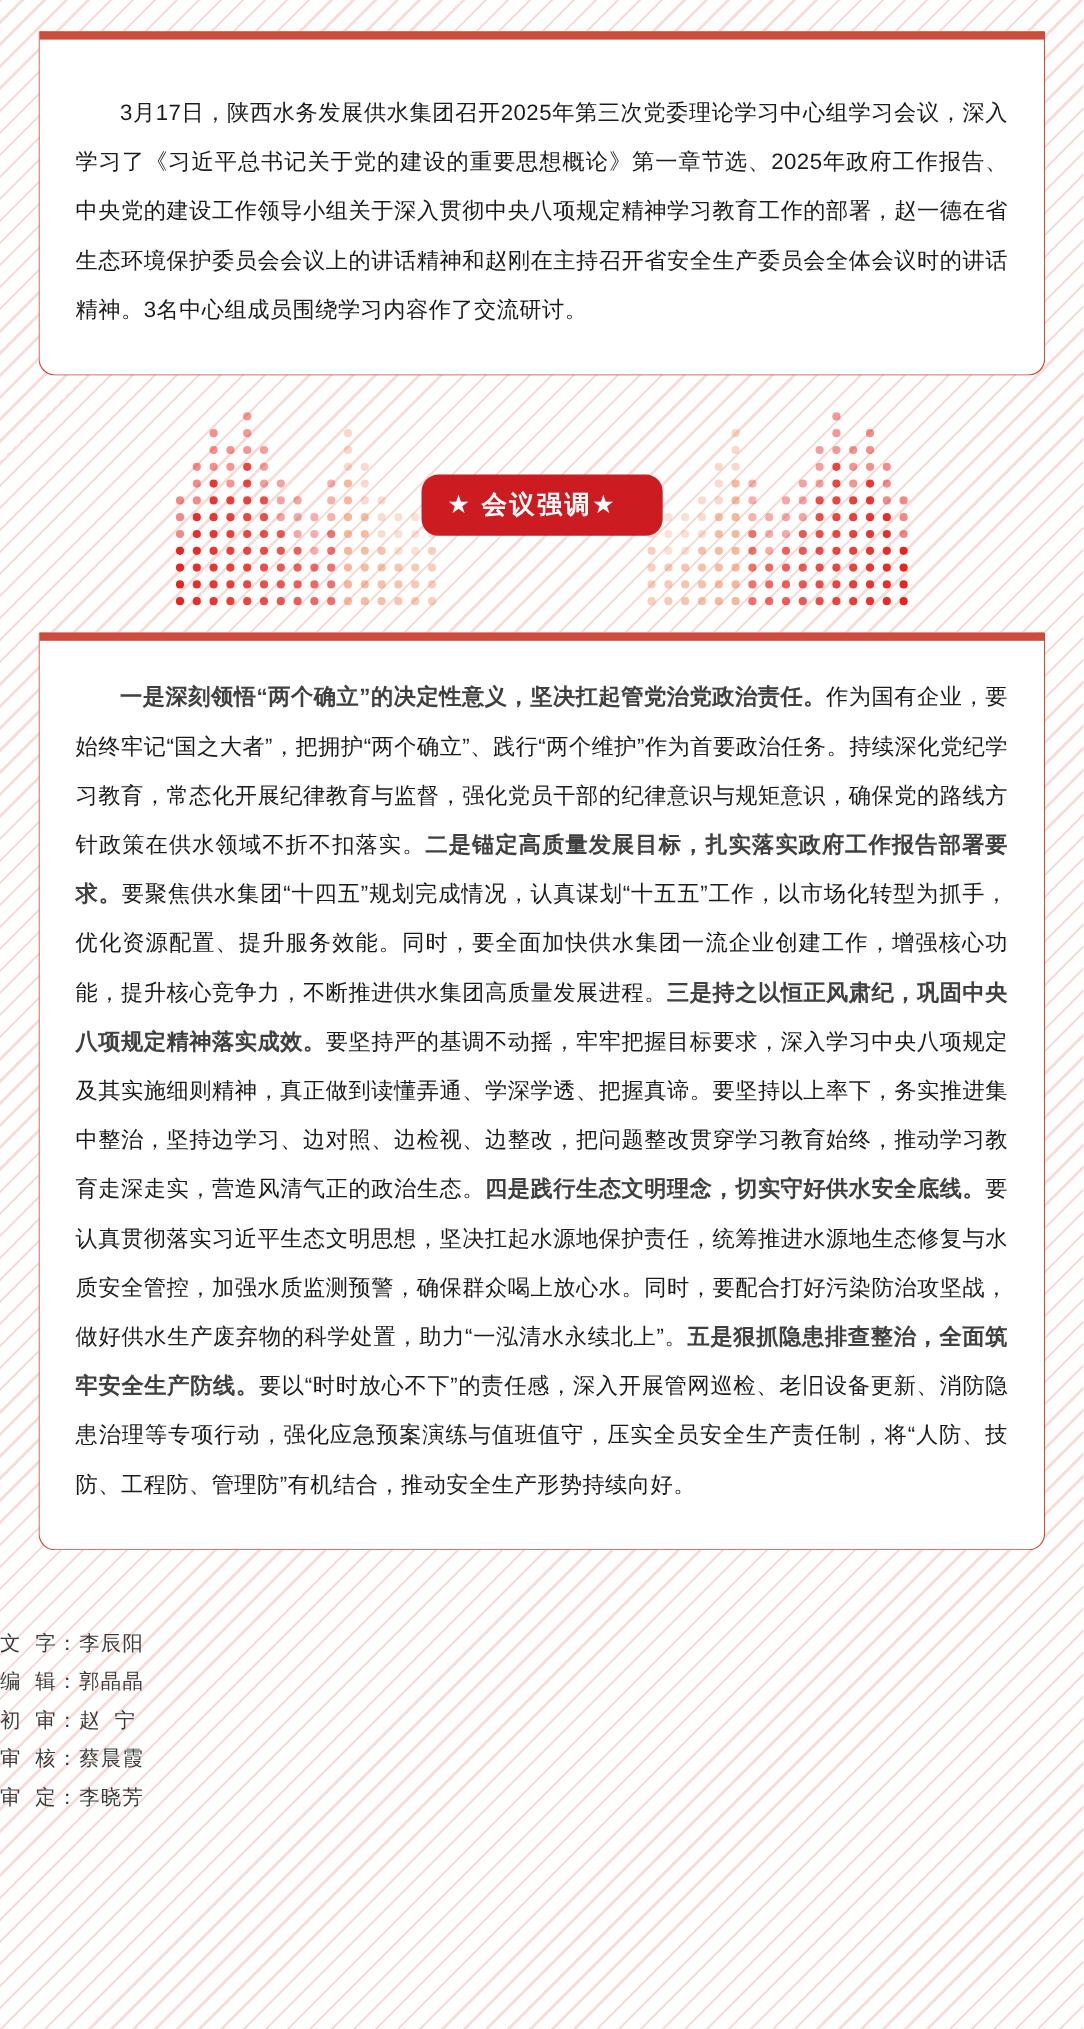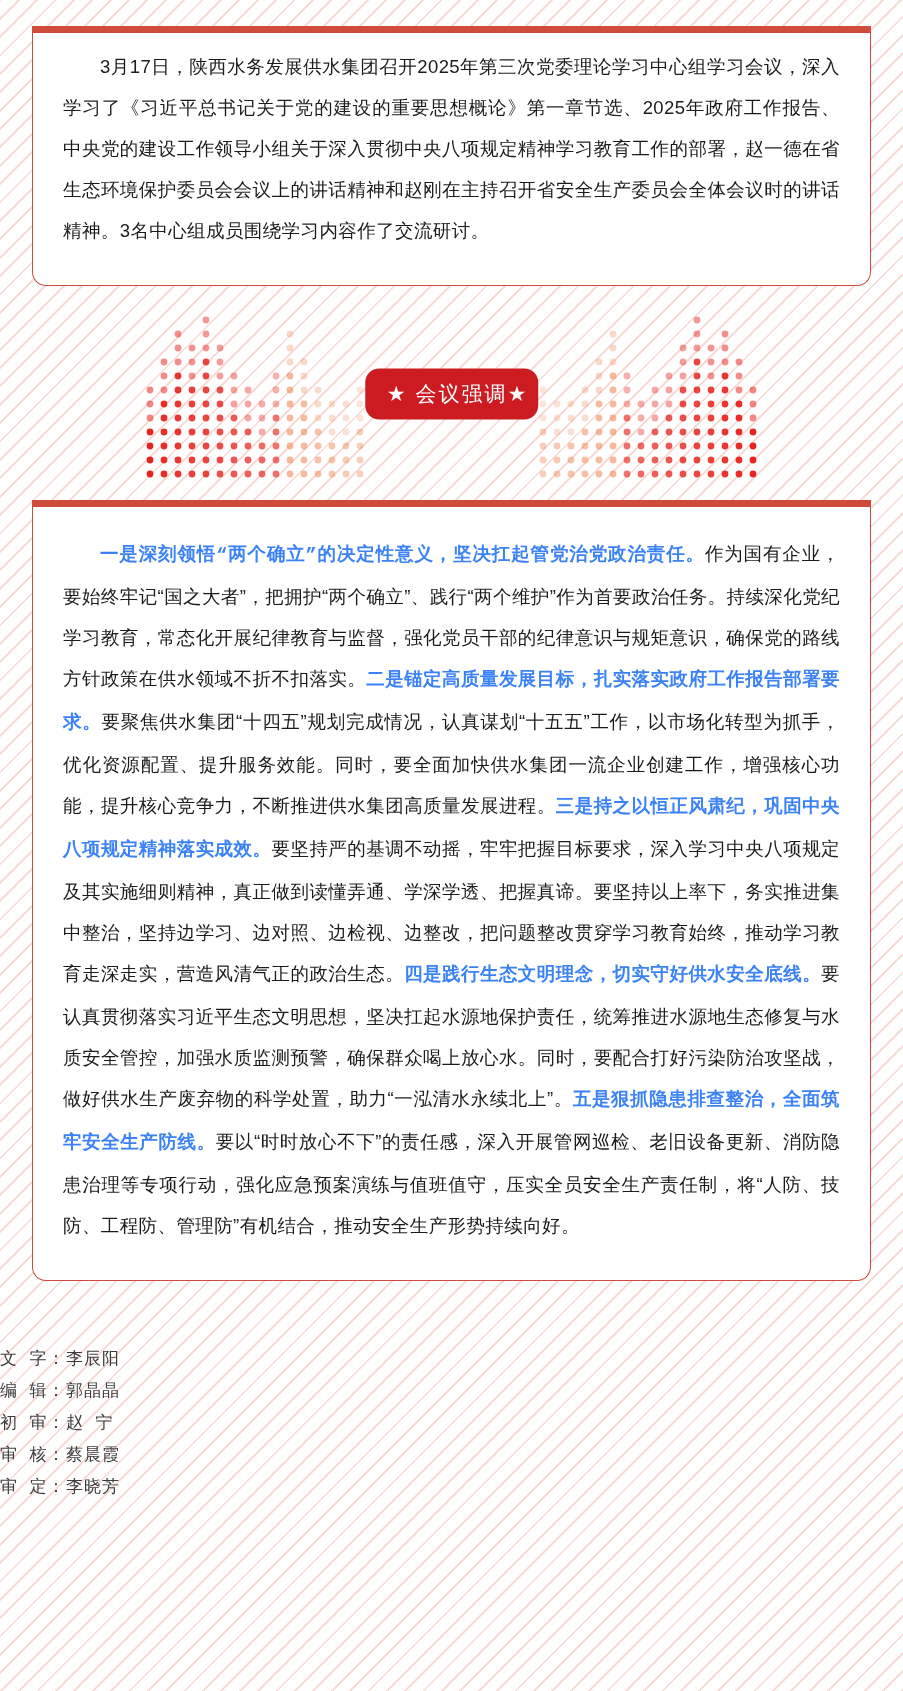--- a/index.html
+++ b/index.html
@@ -61,24 +61,24 @@
     font-size: 18.5px;
     line-height: 41px;
     color: #1b1b1b;
     text-align: justify;
     text-justify: inter-ideograph;
     letter-spacing: 0.4px;
     text-indent: 2em;
   }
   .para + .para { margin-top: 0; }
 
-  .b { font-weight: bold; color: #3b82f6; font-family: Liberation Mono, monospace; }
-
-  
-  #card-intro .card-inner { padding: 13px 30px 34px 30px; }
+  .b { font-weight: bold; color: #404040; }
+
+  
+  #card-intro .card-inner { padding: 40px 30px 34px 30px; }
   #card-main  .card-inner { padding: 26px 30px 34px 30px; }
 
   
   .banner {
     position: relative;
     height: 176px;
     margin: 20px 0 18px 0;
     overflow: hidden;
   }
   .banner .dots {
@@ -88,23 +88,23 @@
     height: 176px;
   }
   .badge {
     position: absolute;
     left: 50%;
     top: 50%;
     transform: translate(-50%, -50%);
     background: #cc1c22;
     color: #ffffff;
     font-size: 21px;
-    font-weight: normal;
+    font-weight: bold;
     letter-spacing: 2px;
-    padding: 11px 10px 12px 22px;
+    padding: 11px 38px 12px 22px;
     border-radius: 14px;
     white-space: nowrap;
     z-index: 5;
     box-shadow: 0 0 0 0 rgba(0,0,0,0);
   }
 
   
   .credits {
     margin-top: 62px;
     padding-bottom: 20px;

